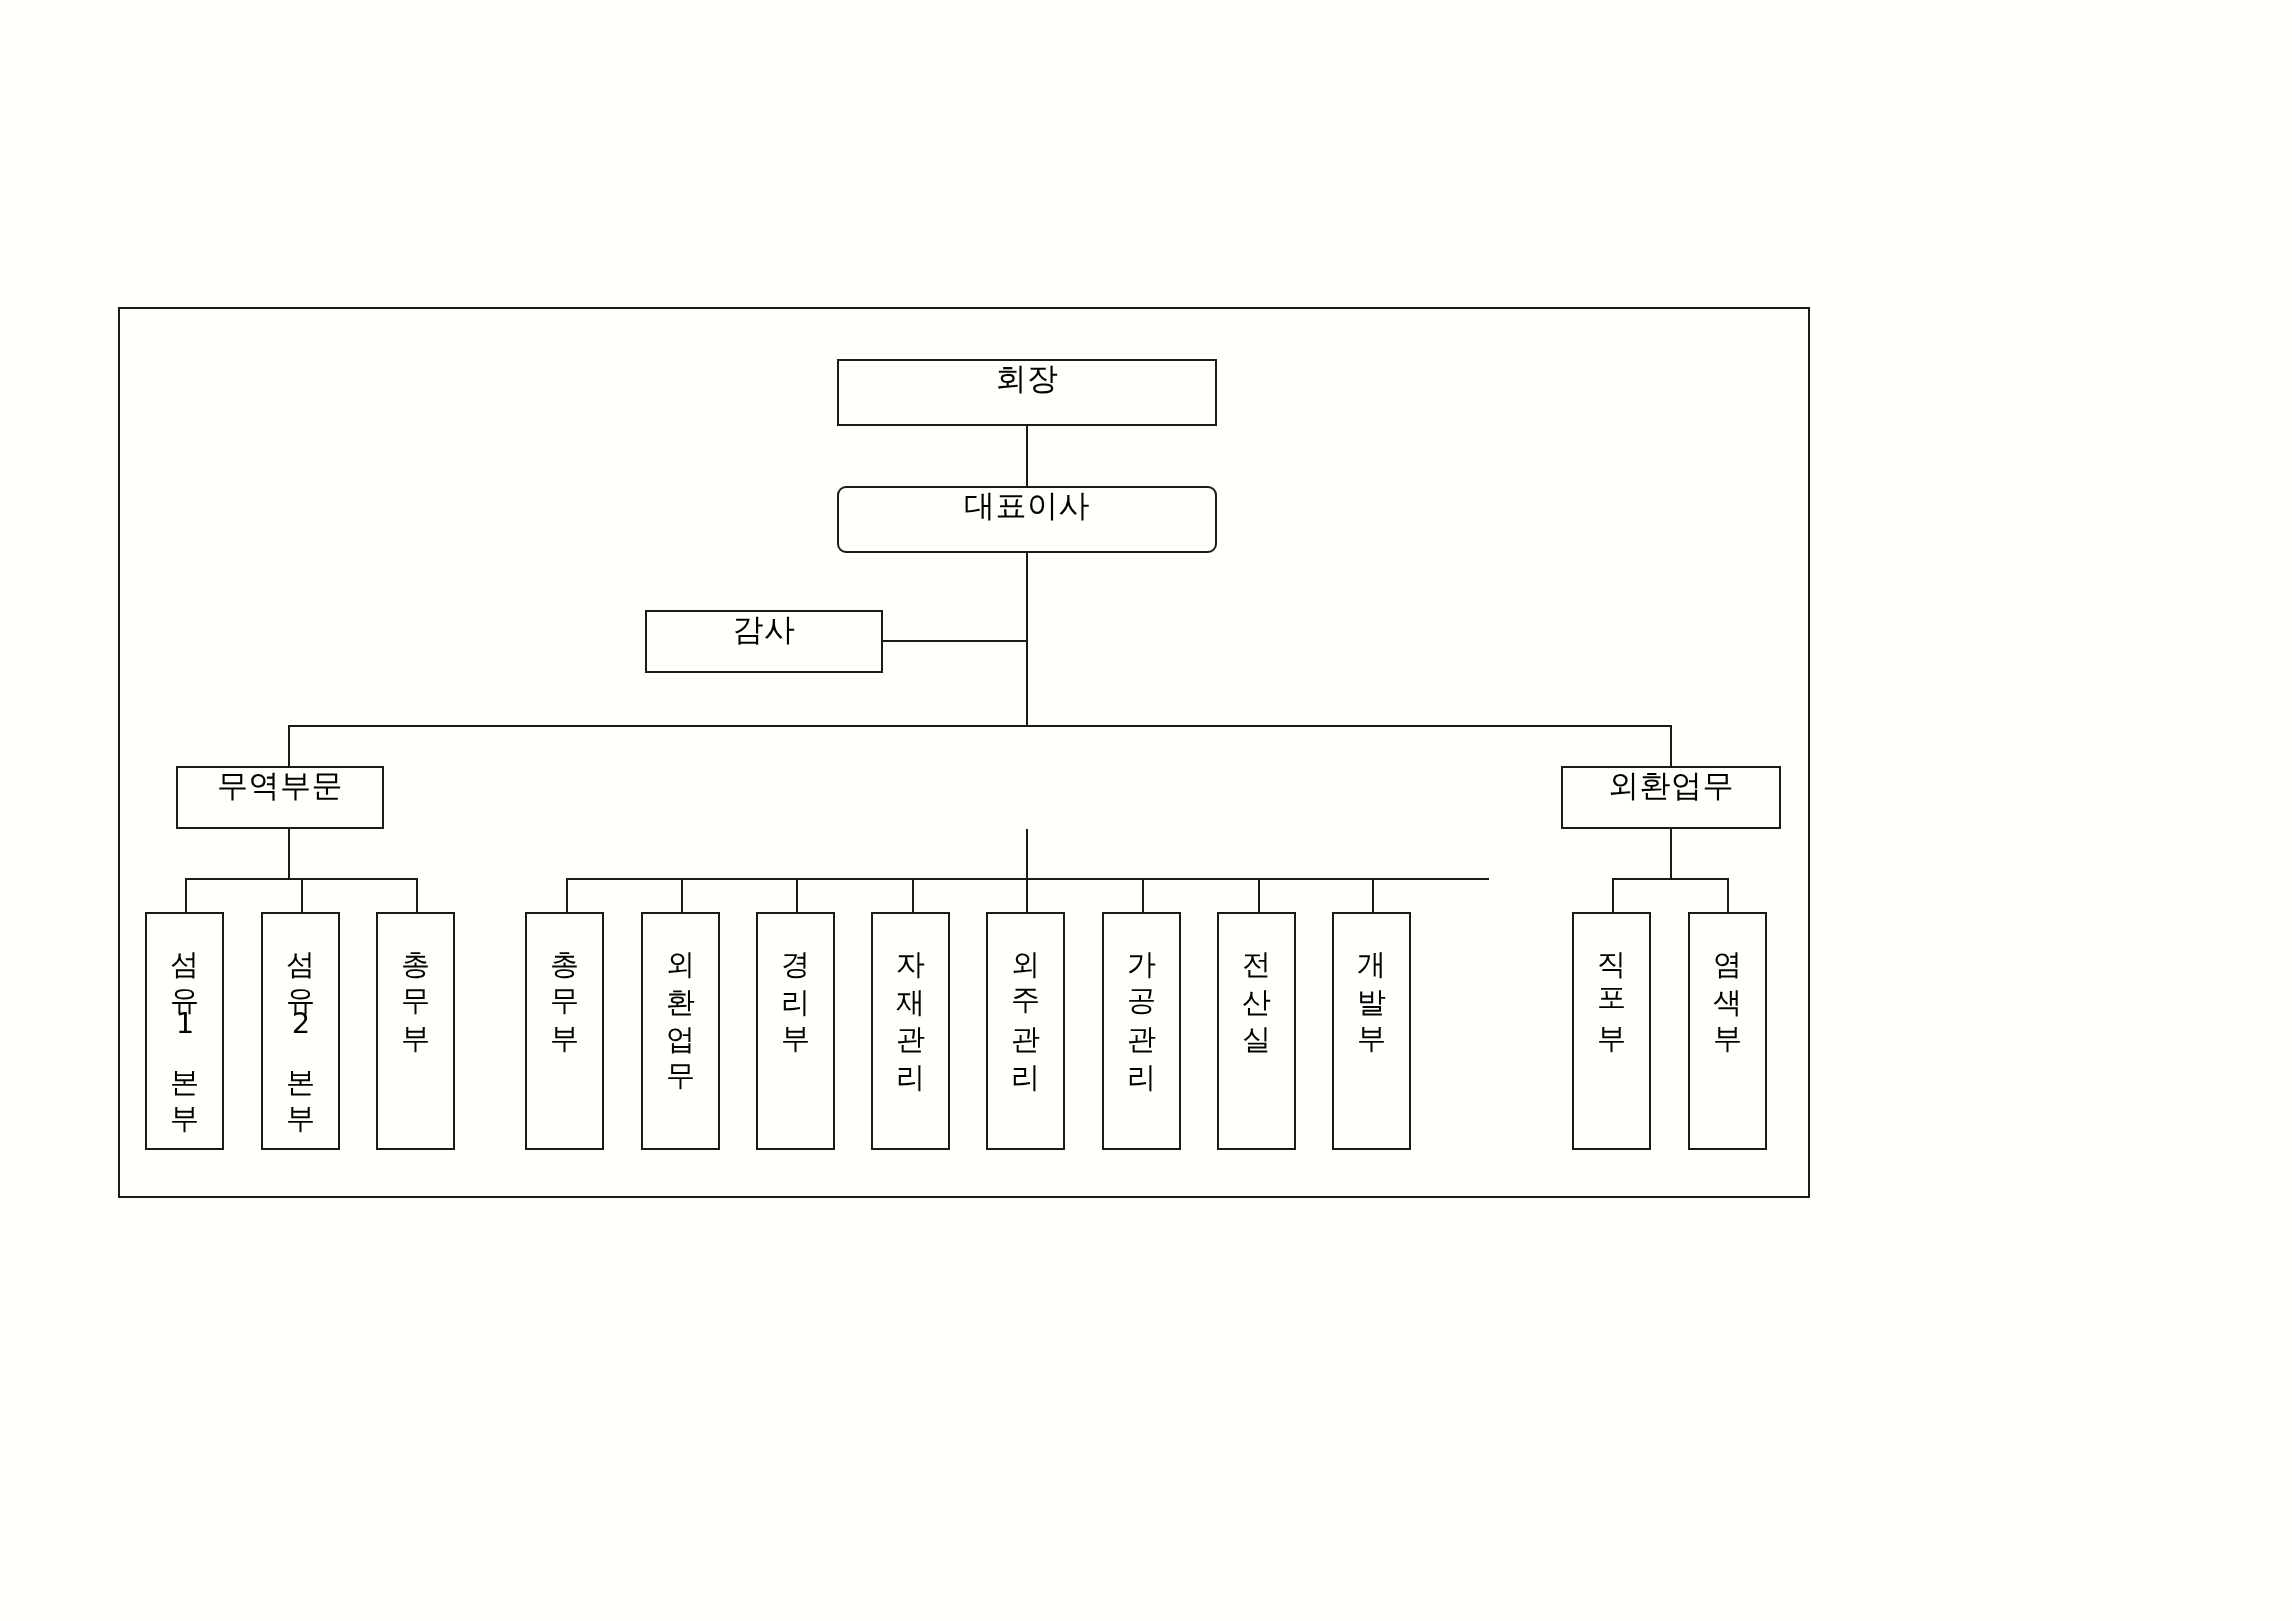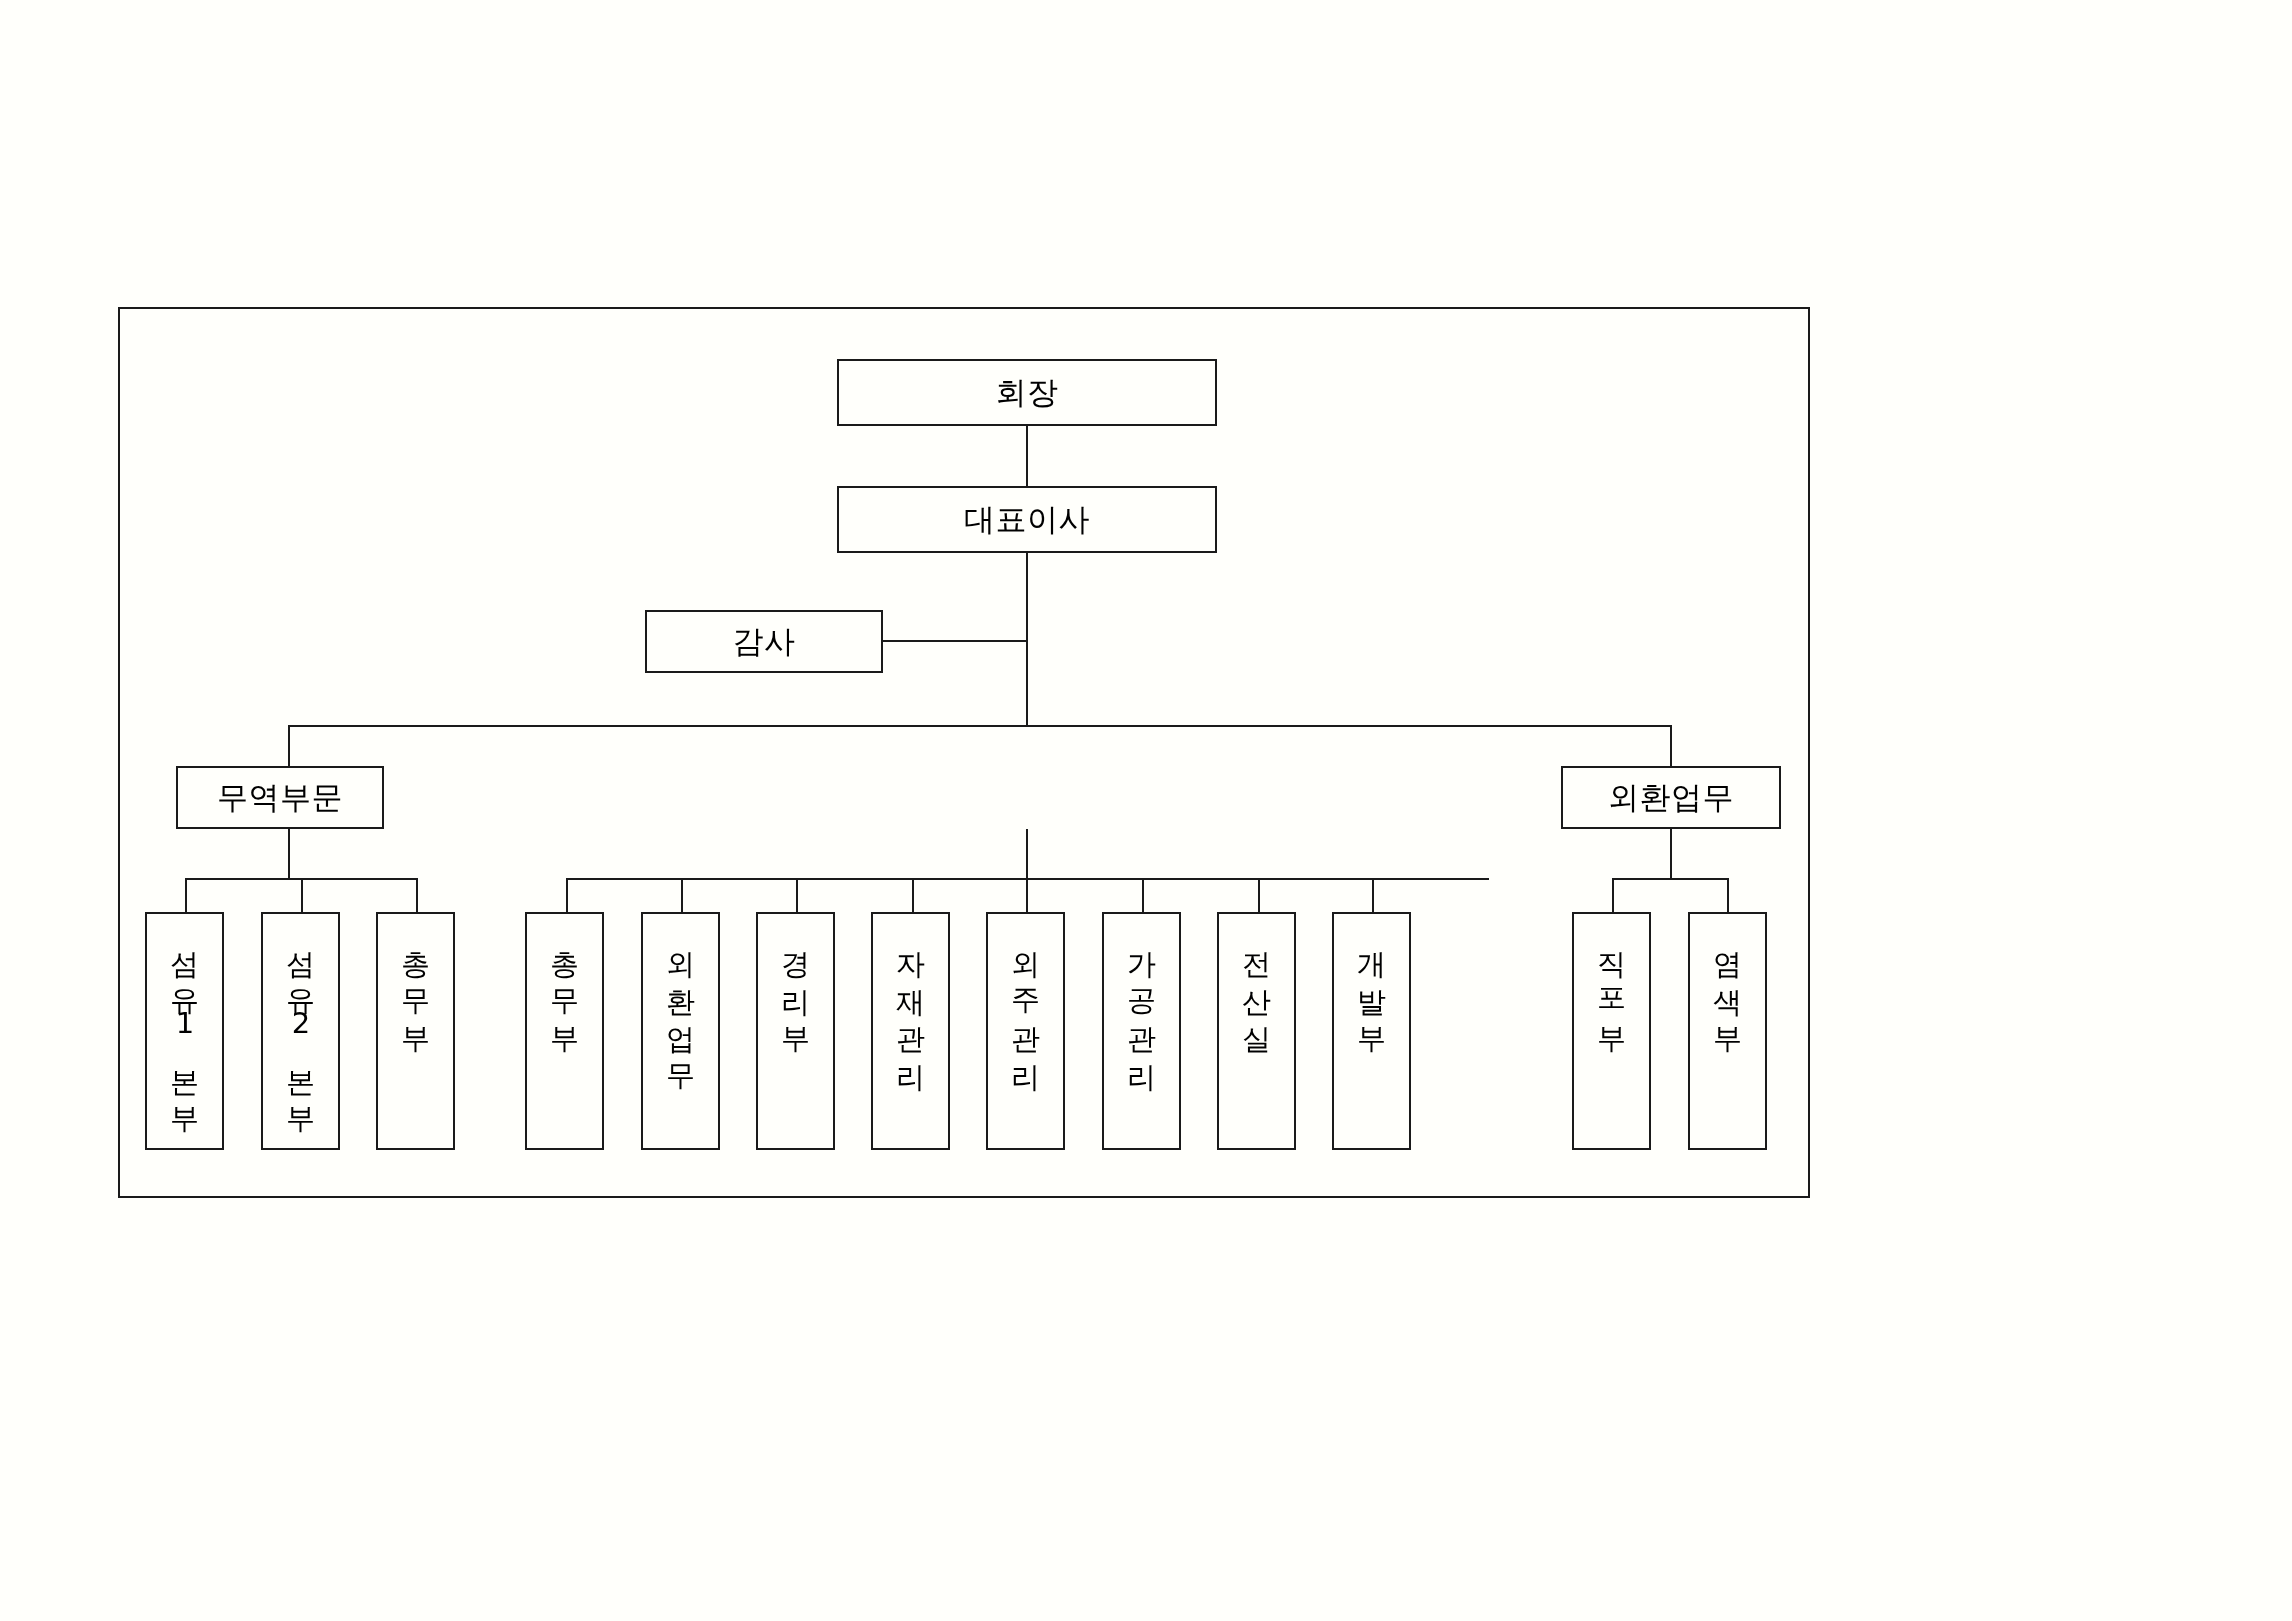--- a/index.html
+++ b/index.html
@@ -34,21 +34,20 @@
     background: #fffffb;
   }
 
   
   .node {
     position: absolute;
     border: 2px solid #1a1a1a;
     box-sizing: border-box;
     background: #fffffb;
     display: flex;
-    align-items: center;
     justify-content: center;
   }
 
   .node .label {
     font-size: 30px;
     line-height: 1.15;
     letter-spacing: 0.5px;
     white-space: nowrap;
     color: #000;
   }
@@ -90,21 +89,21 @@
 <div id="chart-root">
 
   <div class="outer-frame"></div>
 
   <div class="node horiz" style="left:837px; top:359px; width:380px; height:67px;">
     <span class="label">회장</span>
   </div>
 
   <div class="vline" style="left:1026px; top:425px; height:61px;"></div>
 
-  <div class="node horiz" style="left:837px; top:486px; width:380px; height:67px;">
+  <div class="node horiz" style="left:837px; top:486px; width:380px; height:67px;border-radius:9px;">
     <span class="label">대표이사</span>
   </div>
 
   <div class="vline" style="left:1026px; top:553px; height:174px;"></div>
 
   <div class="node horiz" style="left:645px; top:610px; width:238px; height:63px;">
     <span class="label">감사</span>
   </div>
   <div class="hline" style="left:881px; top:640px; width:147px;"></div>
 

